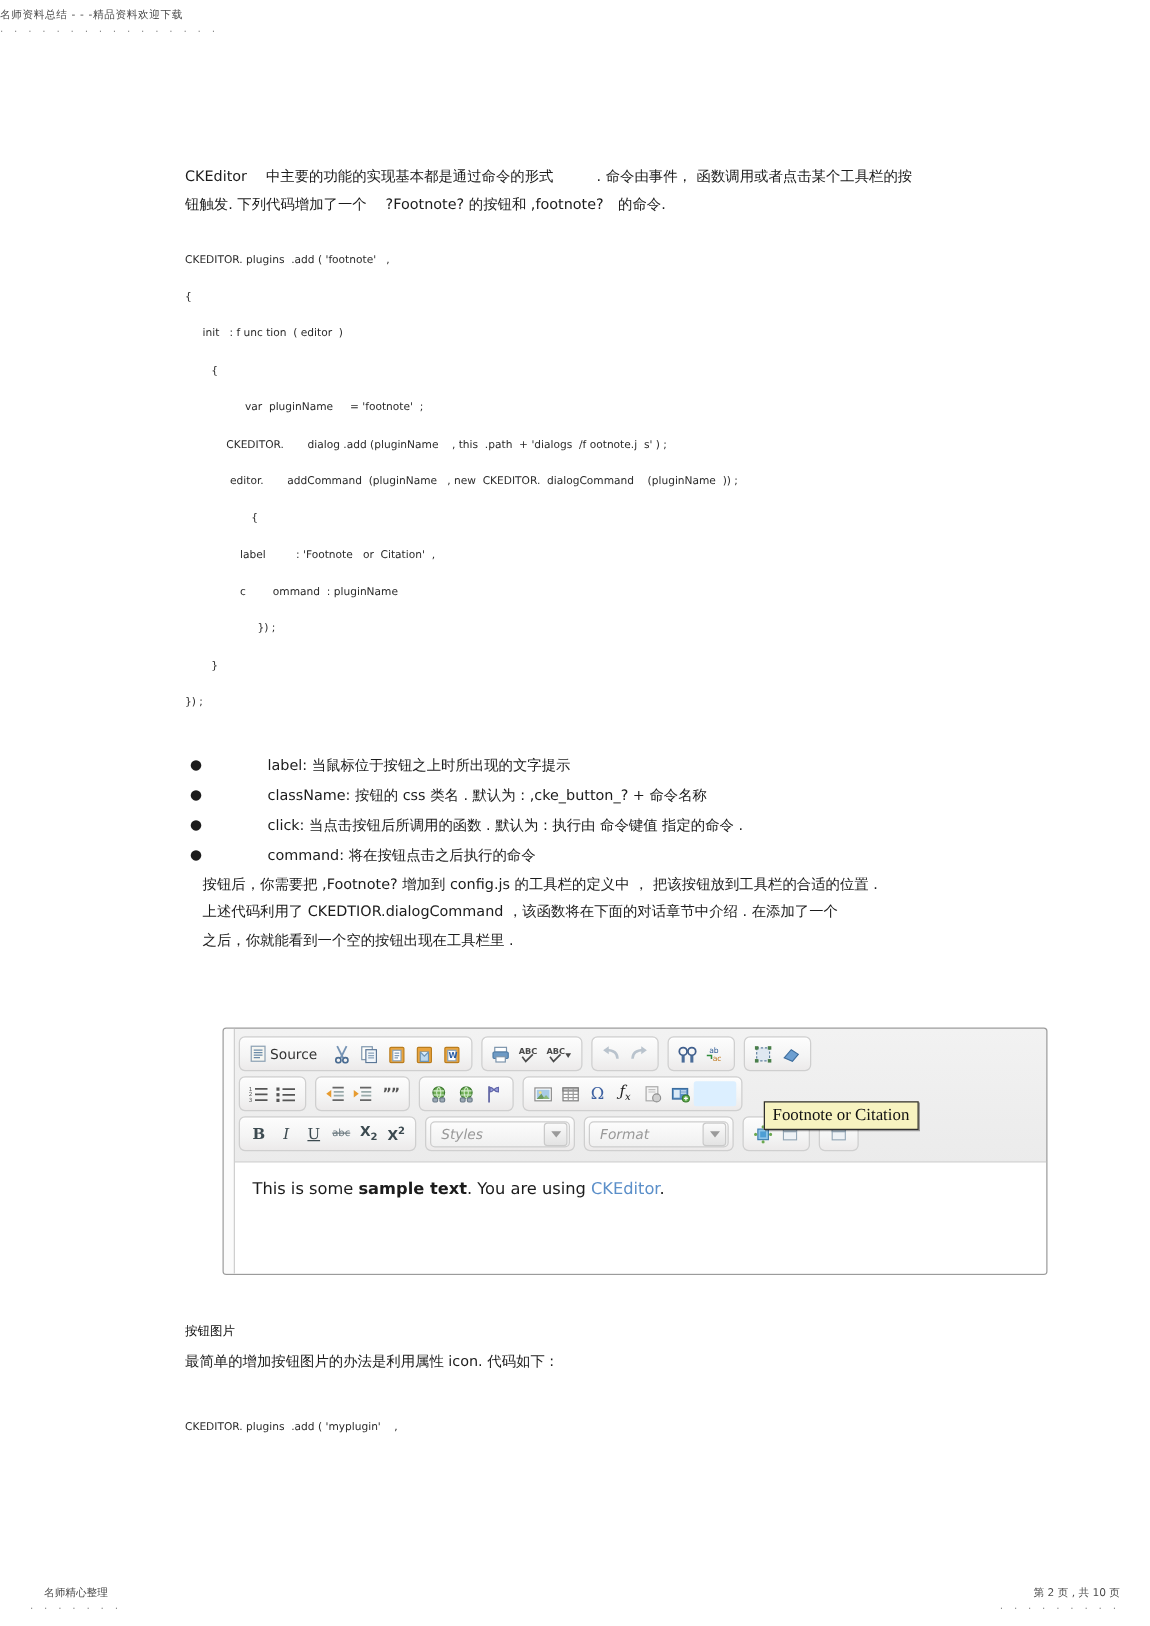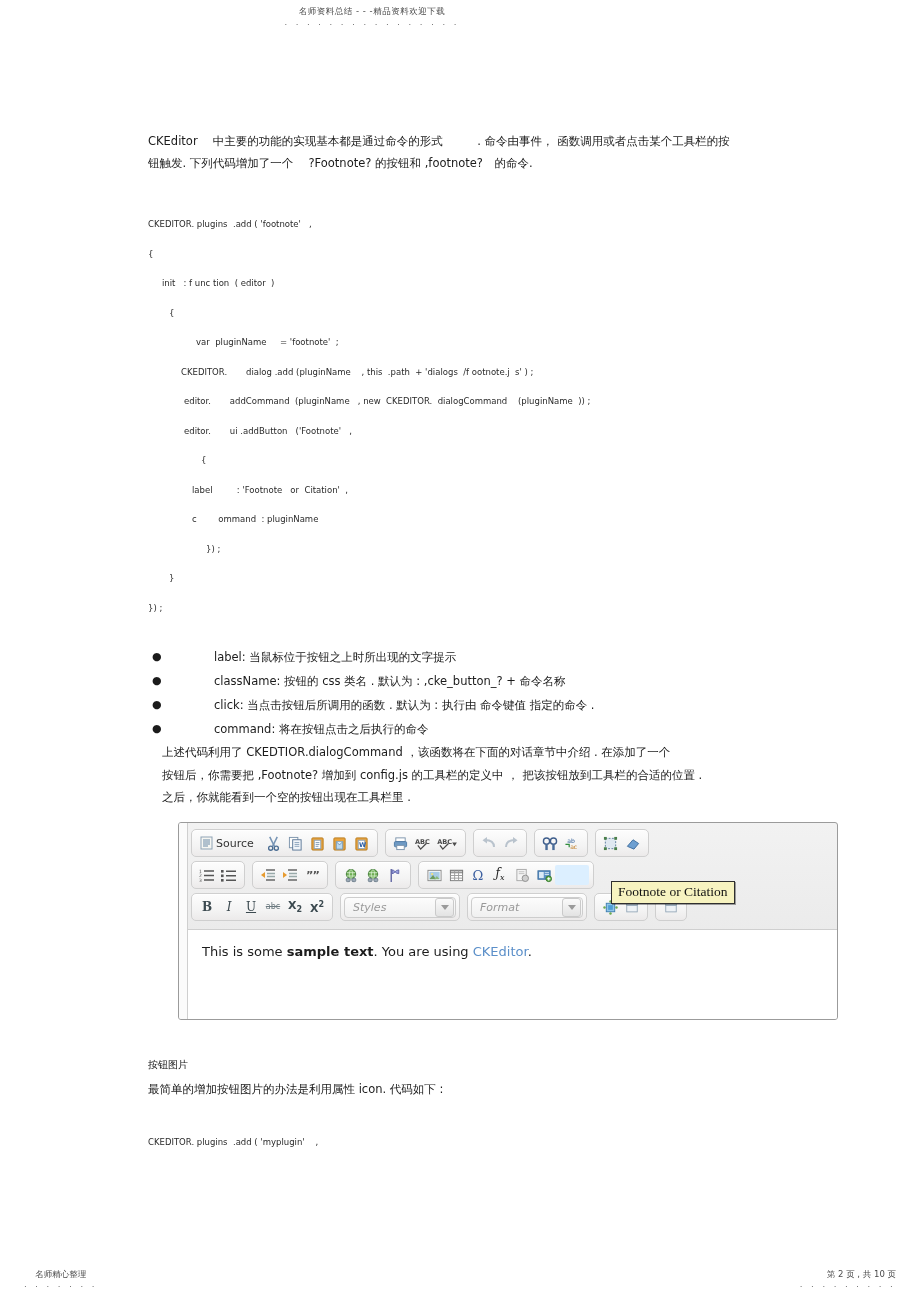--- a/index.html
+++ b/index.html
@@ -15,21 +15,21 @@
     color: #000;
     overflow: hidden;
   }
 
   
   .page-header {
     position: absolute;
     top: 6px;
     left: 0;
     width: 744px;
-    text-align: center;
+    text-align: left;
   }
   .page-header .hdr-text {
     font-size: 8.5px;
     color: #4a4a4a;
     letter-spacing: .5px;
     font-family: "DejaVu Sans", sans-serif;
     white-space: nowrap;
   }
   .dotted-rule {
     margin: 3px auto 0 auto;
@@ -49,21 +49,21 @@
   }
 
   p.body-text {
     margin: 0 0 0 0;
     font-size: 11.5px;
     line-height: 22px;
     color: #1b1b1b;
     font-family: "DejaVu Sans", sans-serif;
   }
 
-  .para-intro { margin-bottom: 36px; }
+  .para-intro { margin-bottom: 20px; }
 
   
   .code-block {
     font-family: "DejaVu Sans", sans-serif;
     font-size: 8.5px;
     color: #2a2a2a;
     line-height: 29.5px;
   }
   .code-block .cl { white-space: pre; }
 
@@ -294,41 +294,40 @@
   </div>
 
   <div class="code-block">
     <div class="cl">CKEDITOR. plugins  .add ( 'footnote'   ,</div>
     <div class="cl">{</div>
     <div class="cl indent1">init   : f unc tion  ( editor  )</div>
     <div class="cl indent2">{</div>
     <div class="cl indent3">var  pluginName     = 'footnote'  ;</div>
     <div class="cl indent4">CKEDITOR.       dialog .add (pluginName    , this  .path  + 'dialogs  /f ootnote.j  s' ) ;</div>
     <div class="cl indent5">editor.       addCommand  (pluginName   , new  CKEDITOR.  dialogCommand    (pluginName  )) ;</div>
-    <div class="cl indent5">editor.       ui .addButton   ('Footnote'   ,</div>
     <div class="cl indent6">{</div>
     <div class="cl indent7">label         : 'Footnote   or  Citation'  ,</div>
     <div class="cl indent7">c        ommand  : pluginName</div>
     <div class="cl indent8">}) ;</div>
     <div class="cl indent2">}</div>
     <div class="cl">}) ;</div>
   </div>
 
   <div style="height:22px"></div>
 
   <ul class="attr-list">
     <li><span class="dot">●</span><span>label:     当鼠标位于按钮之上时所出现的文字提示</span></li>
     <li><span class="dot">●</span><span>className:      按钮的  css  类名 . 默认为 : ,cke_button_? +        命令名称</span></li>
     <li><span class="dot">●</span><span>click:   当点击按钮后所调用的函数     . 默认为 : 执行由  命令键值   指定的命令 .</span></li>
     <li><span class="dot">●</span><span>command:      将在按钮点击之后执行的命令</span></li>
   </ul>
 
   <div class="sub-para" style="padding-left:14px">
+    <div>按钮后，你需要把 ,Footnote?  增加到 config.js     的工具栏的定义中   ， 把该按钮放到工具栏的合适的位置       .</div>
     <div>上述代码利用了   CKEDTIOR.dialogCommand            ，该函数将在下面的对话章节中介绍     . 在添加了一个</div>
-    <div>按钮后，你需要把 ,Footnote?  增加到 config.js     的工具栏的定义中   ， 把该按钮放到工具栏的合适的位置       .</div>
     <div>之后，你就能看到一个空的按钮出现在工具栏里          .</div>
   </div>
 </div>
 
 <div class="ck-shot">
   <div class="ck-left-strip"></div>
 
   <div class="ck-toolbar">
 
     <div class="tb-row">

